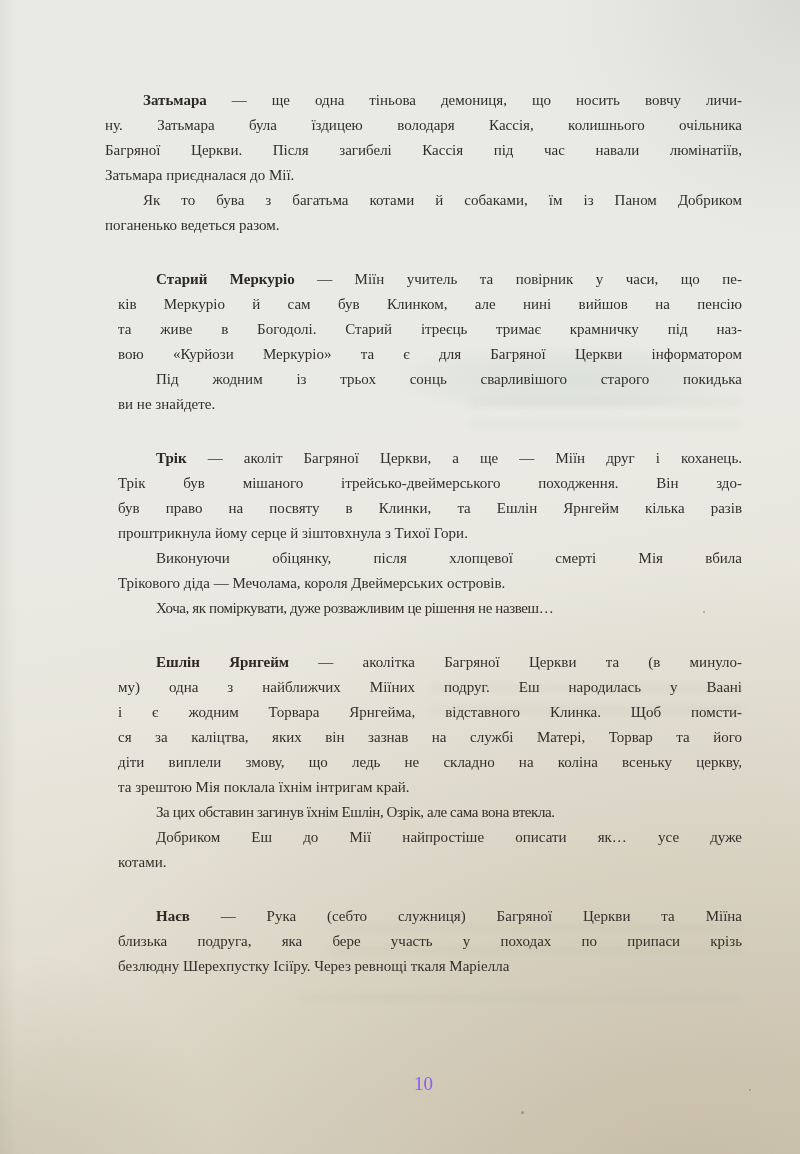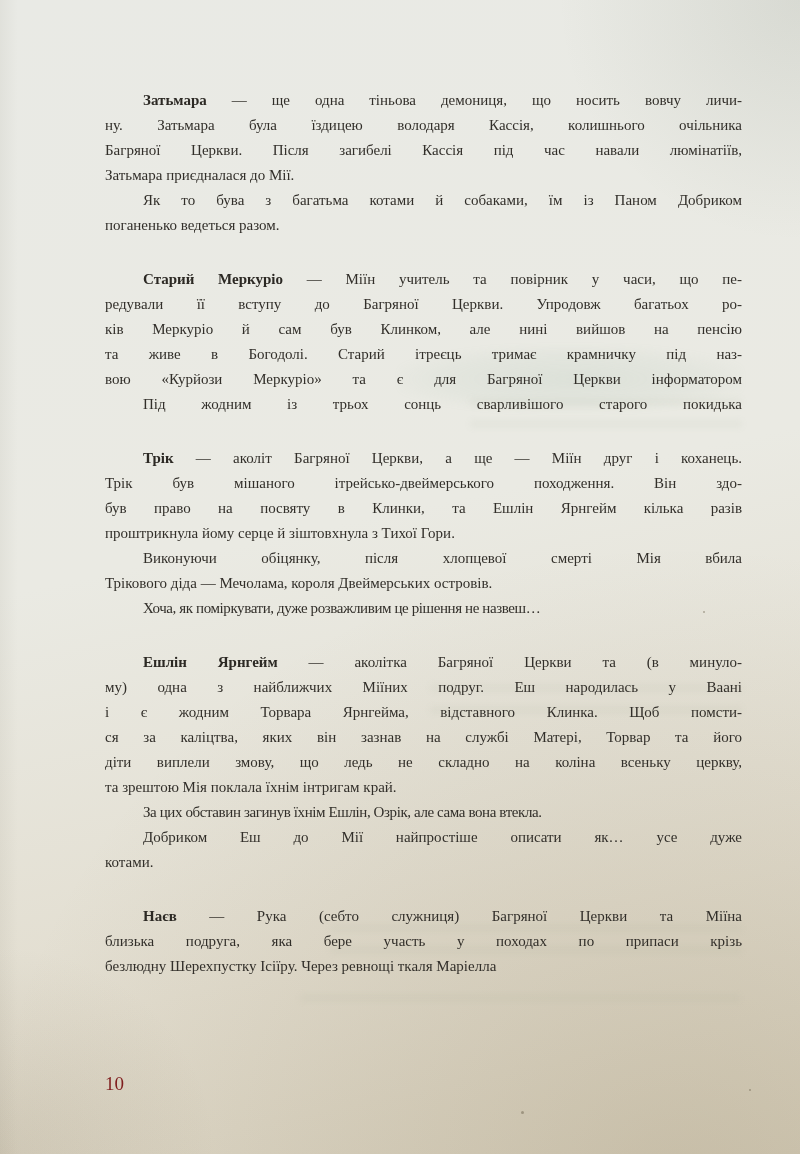--- a/index.html
+++ b/index.html
@@ -20,40 +20,41 @@
   .text-block {
     position: absolute;
     left: 105px;
     top: 88px;
     width: 637px;
     color: #322f2a;
     font-size: 15px;
     line-height: 25px;
   }
   .entry { margin: 0; }
-  .entry + .entry { margin-top: 29px; }
+  .entry + .entry { margin-top: 29px; margin-left: 13px; }
   .line { min-height: 25px; }
   .line.just {
     text-align: justify;
     text-align-last: justify;
   }
   .line.indent { text-indent: 38px; }
   .line.single {
     white-space: nowrap;
     letter-spacing: -0.4px;
   }
   .entry b { font-weight: bold; color: #2c2924; }
   .page-number {
     position: absolute;
     top: 1073px;
     left: 105px;
     width: 637px;
+    text-align: center;
     font-size: 19px;
     line-height: 22px;
-    color: #7f1d1d;
+    color: #8b5cf6;
   }
   
   .ghost {
     position: absolute;
     pointer-events: none;
     filter: blur(3px);
   }
   .ghost.title {
     background: radial-gradient(ellipse at 50% 50%, rgba(146,176,158,0.55) 0%, rgba(146,176,158,0.25) 55%, rgba(146,176,158,0) 78%);
     opacity: 0.28;
@@ -88,25 +89,25 @@
     <article class="entry">
       <div class="line indent just"><b>Затьмара</b> — ще одна тіньова демониця, що носить вовчу личи-</div>
       <div class="line just">ну. Затьмара була їздицею володаря Кассія, колишнього очільника</div>
       <div class="line just">Багряної Церкви. Після загибелі Кассія під час навали люмінатіїв,</div>
       <div class="line">Затьмара приєдналася до Мії.</div>
       <div class="line indent just">Як то бува з багатьма котами й собаками, їм із Паном Добриком</div>
       <div class="line">поганенько ведеться разом.</div>
     </article>
     <article class="entry">
       <div class="line indent just"><b>Старий Меркуріо</b> — Міїн учитель та повірник у часи, що пе-</div>
-      <div class="line just">редували її вступу до Багряної Церкви. Упродовж багатьох ро-</div>
       <div class="line just">ків Меркуріо й сам був Клинком, але нині вийшов на пенсію</div>
       <div class="line just">та живе в Богодолі. Старий ітреєць тримає крамничку під наз-</div>
       <div class="line just">вою «Курйози Меркуріо» та є для Багряної Церкви інформатором</div>
       <div class="line indent just">Під жодним із трьох сонць сварливішого старого покидька</div>
+      <div class="line">ви не знайдете.</div>
     </article>
     <article class="entry">
       <div class="line indent just"><b>Трік</b> — аколіт Багряної Церкви, а ще — Міїн друг і коханець.</div>
       <div class="line just">Трік був мішаного ітрейсько-двеймерського походження. Він здо-</div>
       <div class="line just">був право на посвяту в Клинки, та Ешлін Ярнгейм кілька разів</div>
       <div class="line">проштрикнула йому серце й зіштовхнула з Тихої Гори.</div>
       <div class="line indent just">Виконуючи обіцянку, після хлопцевої смерті Мія вбила</div>
       <div class="line">Трікового діда — Мечолама, короля Двеймерських островів.</div>
       <div class="line indent single">Хоча, як поміркувати, дуже розважливим це рішення не назвеш…</div>
     </article>

